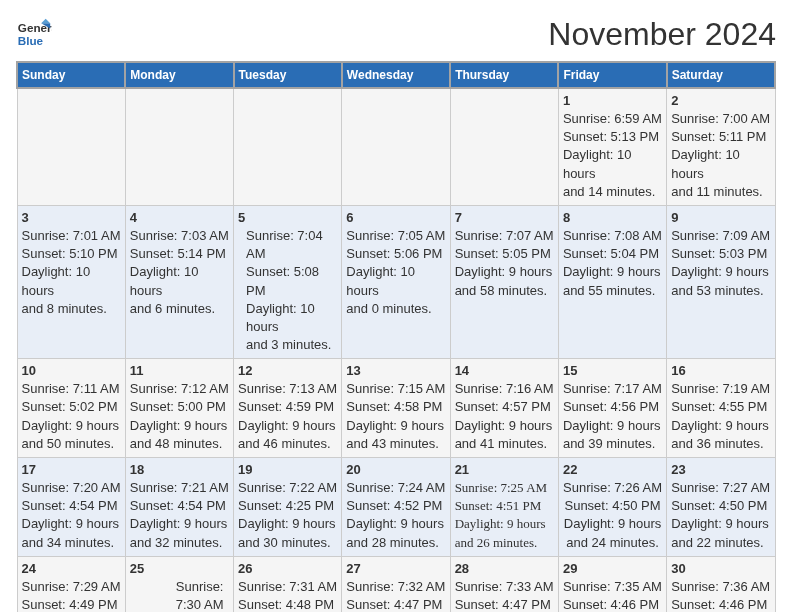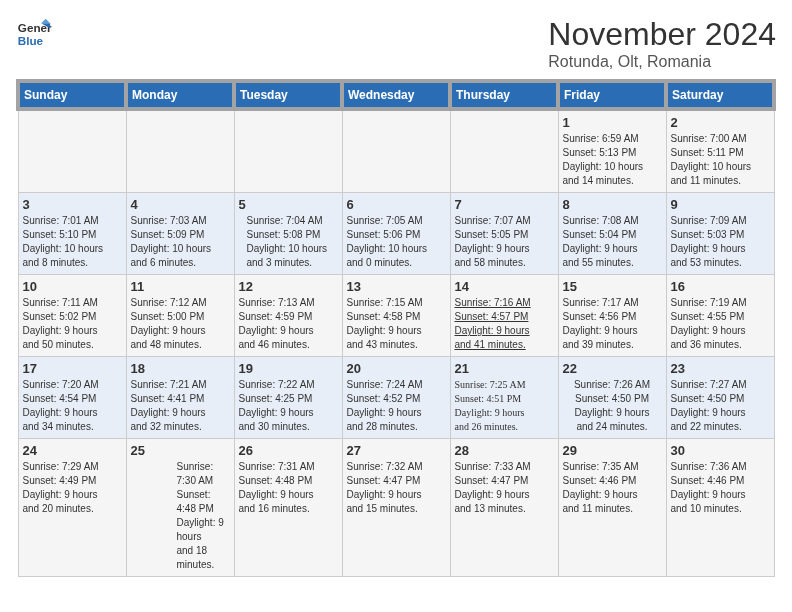--- a/index.html
+++ b/index.html
@@ -19,21 +19,21 @@
     .logo {
       display: flex;
       align-items: center;
       gap: 4px;
     }
     .logo-icon {
       width: 36px;
       height: 36px;
     }
     .title-block {
-      text-align: left;
+      text-align: center;
     }
     .month-title {
       font-size: 32px;
       font-weight: normal;
       color: #333;
     }
     .location {
       font-size: 16px;
       color: #555;
     }
@@ -42,21 +42,21 @@
       border-collapse: collapse;
       table-layout: fixed;
     }
     thead tr th {
       background: #2a6db5;
       color: #fff;
       font-size: 12px;
       font-weight: bold;
       padding: 5px 4px;
       text-align: left;
-      border: 4px solid #a3a3a3;
+      border: 2px solid #a3a3a3;
     }
     tbody tr td {
       border: 1px solid #ccc;
       vertical-align: top;
       padding: 4px;
       font-size: 10px;
       color: #333;
       height: 80px;
     }
     tbody tr:nth-child(odd) td {
@@ -65,21 +65,21 @@
     tbody tr:nth-child(even) td {
       background: #e8eef7;
     }
     .day-number {
       font-size: 13px;
       font-weight: bold;
       display: block;
       margin-bottom: 2px;
     }
     .day-info {
-      font-size: 10px;
+      font-size: 13px;
       line-height: 1.4;
       color: #333;
     }
     .empty-cell {
       background: #f5f5f5 !important;
     }
   </style>
 </head>
 <body>
 
@@ -87,21 +87,20 @@
   <div class="logo">
     <svg class="logo-icon" viewBox="0 0 40 40">
       <text x="2" y="18" font-family="Arial" font-size="13" font-weight="bold" fill="#333">General</text>
       <text x="2" y="32" font-family="Arial" font-size="13" font-weight="bold" fill="#2a6db5">Blue</text>
       <polygon points="28,8 38,14 38,8" fill="#2a6db5"></polygon>
       <polygon points="28,8 38,8 33,3" fill="#5a9fd4"></polygon>
     </svg>
   </div>
   <div class="title-block">
     <div class="month-title">November 2024</div>
-    <div class="location">Rotunda, Olt, Romania</div>
   </div>
 </div>
 
 <table>
   <thead>
     <tr>
     <th>Sunday</th>
         <th>Monday</th>
         <th>Tuesday</th>
         <th>Wednesday</th>
@@ -136,21 +135,21 @@
         <td>
           <span class="day-number">3</span>
           <div class="day-info" style="white-space: pre-line;">Sunrise: 7:01 AM
 Sunset: 5:10 PM
 Daylight: 10 hours
 and 8 minutes.</div>
         </td>
         <td>
           <span class="day-number">4</span>
           <div class="day-info" style="white-space: pre-line;">Sunrise: 7:03 AM
-Sunset: 5:09 PM
+Sunset: 5:14 PM
 Daylight: 10 hours
 and 6 minutes.</div>
         </td>
         <td>
           <span class="day-number">5</span>
           <div class="day-info" style="white-space: pre-line; margin-left: 8px;">Sunrise: 7:04 AM
 Sunset: 5:08 PM
 Daylight: 10 hours
 and 3 minutes.</div>
         </td>
@@ -207,21 +206,21 @@
         </td>
         <td>
           <span class="day-number">13</span>
           <div class="day-info" style="white-space: pre-line;">Sunrise: 7:15 AM
 Sunset: 4:58 PM
 Daylight: 9 hours
 and 43 minutes.</div>
         </td>
         <td>
           <span class="day-number">14</span>
-          <div class="day-info" style="white-space: pre-line; text-decoration: underline;">Sunrise: 7:16 AM
+          <div class="day-info" style="white-space: pre-line;">Sunrise: 7:16 AM
 Sunset: 4:57 PM
 Daylight: 9 hours
 and 41 minutes.</div>
         </td>
         <td>
           <span class="day-number">15</span>
           <div class="day-info" style="white-space: pre-line;">Sunrise: 7:17 AM
 Sunset: 4:56 PM
 Daylight: 9 hours
 and 39 minutes.</div>
@@ -238,21 +237,21 @@
         <td>
           <span class="day-number">17</span>
           <div class="day-info" style="white-space: pre-line;">Sunrise: 7:20 AM
 Sunset: 4:54 PM
 Daylight: 9 hours
 and 34 minutes.</div>
         </td>
         <td>
           <span class="day-number">18</span>
           <div class="day-info" style="white-space: pre-line;">Sunrise: 7:21 AM
-Sunset: 4:41 PM
+Sunset: 4:54 PM
 Daylight: 9 hours
 and 32 minutes.</div>
         </td>
         <td>
           <span class="day-number">19</span>
           <div class="day-info" style="white-space: pre-line;">Sunrise: 7:22 AM
 Sunset: 4:25 PM
 Daylight: 9 hours
 and 30 minutes.</div>
         </td>

